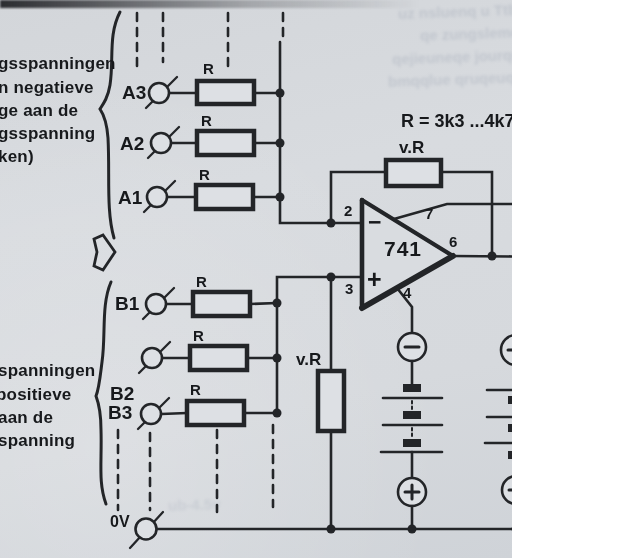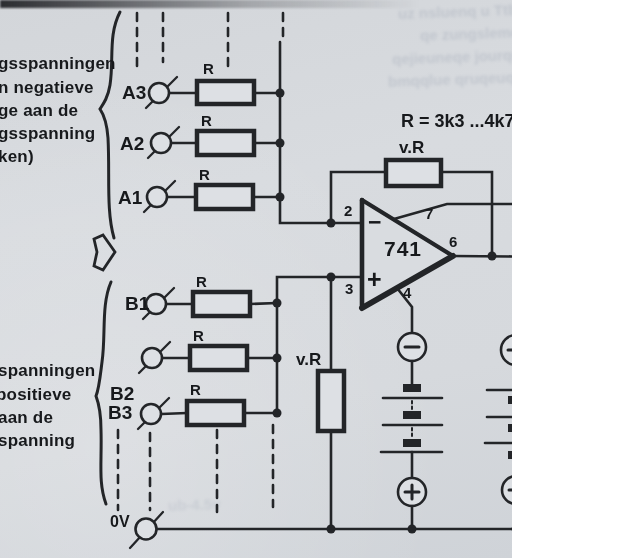--- a/index.html
+++ b/index.html
@@ -217,21 +217,21 @@
   <div class="lbl frag" style="left:-2px;top:148px;">ken)</div>
 
   <div class="lbl frag" style="left:-2px;top:362px;">spanningen</div>
   <div class="lbl frag" style="left:-4px;top:386px;">positieve</div>
   <div class="lbl frag" style="left:-2px;top:409px;">aan de</div>
   <div class="lbl frag" style="left:-2px;top:432px;">spanning</div>
 
   <div class="lbl inlabel" style="left:122px;top:83px;">A3</div>
   <div class="lbl inlabel" style="left:120px;top:134px;">A2</div>
   <div class="lbl inlabel" style="left:118px;top:188px;">A1</div>
-  <div class="lbl inlabel" style="left:125px;top:294px;">B1</div>
+  <div class="lbl inlabel" style="left:115px;top:294px;">B1</div>
   <div class="lbl inlabel" style="left:110px;top:348px;margin-top:36px;">B2</div>
   <div class="lbl inlabel" style="left:108px;top:403px;">B3</div>
 
   <div class="lbl rlabel" style="left:203px;top:61px;">R</div>
   <div class="lbl rlabel" style="left:201px;top:113px;">R</div>
   <div class="lbl rlabel" style="left:199px;top:167px;">R</div>
   <div class="lbl rlabel" style="left:196px;top:274px;">R</div>
   <div class="lbl rlabel" style="left:193px;top:328px;">R</div>
   <div class="lbl rlabel" style="left:190px;top:382px;">R</div>
 

